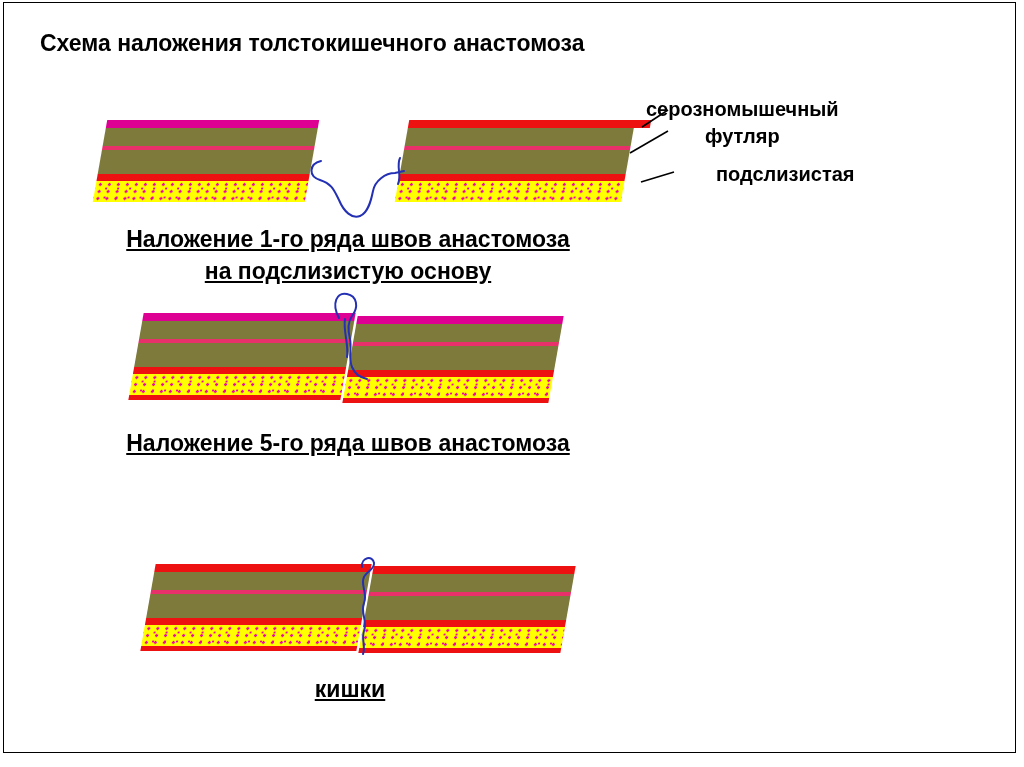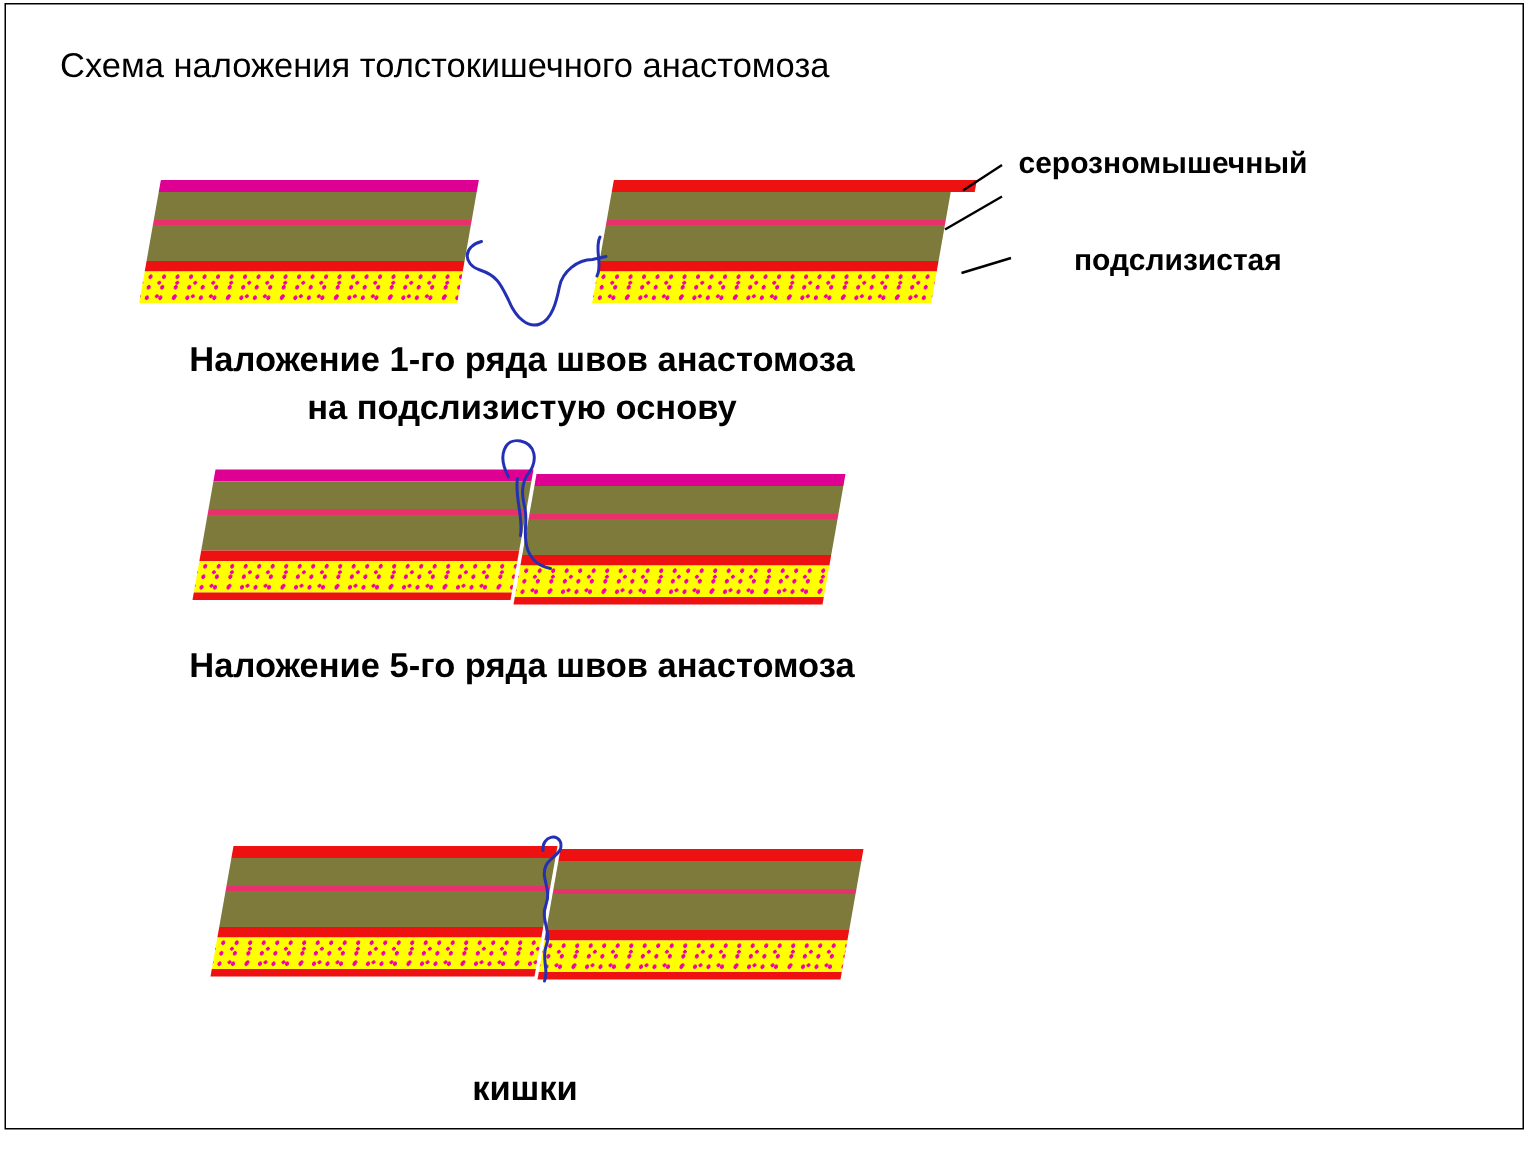--- a/index.html
+++ b/index.html
@@ -10,41 +10,41 @@
     --submucosa-yellow:#ffff00;
     --speckle-magenta:#ee00aa;
     --suture-blue:#2430b4;
     --text-black:#000000;
   }
   *{margin:0;padding:0;box-sizing:border-box;}
   html,body{background:#fff;}
   body{font-family:"Liberation Sans", sans-serif;color:var(--text-black);}
   .slide{position:relative;width:1024px;height:767px;background:#ffffff;overflow:hidden;}
   .frame{position:absolute;left:3px;top:2px;width:1013px;height:751px;border:1px solid #000;}
-  .title{position:absolute;left:40px;top:30px;font-size:23px;font-weight:normal;white-space:nowrap;}
+  .title{position:absolute;left:40px;top:30px;font-size:23px;font-weight:bold;white-space:nowrap;}
 
   .segment{position:absolute;transform:skewX(-10deg);}
   .layer{width:100%;}
   .serosa{height:8px;background:var(--serosa-magenta);}
   .top-red .serosa{background:var(--line-red);}
   .serosa-overhang .serosa{width:calc(100% + 16px);}
   .muscle{height:46px;background:linear-gradient(to bottom,
       var(--muscle-olive) 0%, var(--muscle-olive) 40%,
       var(--stripe-crimson) 40%, var(--stripe-crimson) 48%,
       var(--muscle-olive) 48%, var(--muscle-olive) 100%);}
   .redline{height:7px;background:var(--line-red);}
   .submucosa{height:21px;background-color:var(--submucosa-yellow);
     background-image:
       radial-gradient(circle, var(--speckle-magenta) 1.3px, transparent 1.5px),
       radial-gradient(circle, var(--speckle-magenta) 1.1px, transparent 1.3px);
     background-size:9px 7px, 12px 9px;
     background-position:0 0, 5px 3px;}
   .redbottom{height:5px;background:var(--line-red);}
 
-  .caption{position:absolute;font-weight:bold;font-size:23px;text-align:center;white-space:nowrap;}
+  .caption{position:absolute;font-weight:bold;font-size:23px;text-align:center;white-space:nowrap;text-decoration:underline;}
   .annot{position:absolute;font-weight:bold;font-size:20px;line-height:27px;white-space:nowrap;}
 
   .overlay{position:absolute;left:0;top:0;pointer-events:none;}
   .suture{fill:none;stroke:var(--suture-blue);stroke-width:2;stroke-linecap:round;}
   .pointer{stroke:#000;stroke-width:1.6;}
 </style>
 </head>
 <body>
 
 <div class="slide">
@@ -58,22 +58,23 @@
     <div class="layer redline"></div>
     <div class="layer submucosa"></div>
   </div>
   <div class="segment top-red serosa-overhang" style="left:402px;top:120px;width:226px;">
     <div class="layer serosa"></div>
     <div class="layer muscle"></div>
     <div class="layer redline"></div>
     <div class="layer submucosa"></div>
   </div>
 
-  <div class="annot" style="left:679px;top:96px;text-align:center;">
+  <div class="annot" style="left:646px;top:96px;text-align:center;">
     <div>серозномышечный</div>
+    <div>футляр</div>
   </div>
   <div class="annot" style="left:676px;top:161px;margin-left:40px;">
     <div>подслизистая</div>
   </div>
 
   <div class="caption" style="left:88px;top:226px;width:520px;">Наложение 1-го ряда швов анастомоза</div>
   <div class="caption" style="left:88px;top:258px;width:520px;">на подслизистую основу</div>
 
   <div class="segment" style="left:136px;top:313px;width:212px;">
     <div class="layer serosa"></div>
@@ -100,21 +101,21 @@
     <div class="layer redbottom"></div>
   </div>
   <div class="segment top-red" style="left:366px;top:566px;width:202px;">
     <div class="layer serosa"></div>
     <div class="layer muscle"></div>
     <div class="layer redline"></div>
     <div class="layer submucosa"></div>
     <div class="layer redbottom"></div>
   </div>
 
-  <div class="caption" style="left:100px;top:712px;width:500px;">кишки</div>
+  <div class="caption" style="left:100px;top:676px;width:500px;">кишки</div>
 
   <svg class="overlay" width="1024" height="767" viewBox="0 0 1024 767">
     <path class="suture" d="M321 161 C309 164 308 176 320 180 C332 184 334 190 339 200 C344 212 352 219 360 216 C368 213 371 201 373 191 C375 181 385 173 395 173 L404 171"></path>
     <path class="suture" d="M400 158 C396 166 402 176 398 184"></path>
     <path class="suture" d="M339 318 C331 303 337 292 347 294 C357 296 359 307 352 316 C347 323 348 331 350 339 C352 349 348 357 352 367 C355 374 359 377 367 379"></path>
     <path class="suture" d="M345 319 C343 331 349 345 347 357"></path>
     <path class="suture" d="M362 567 C361 557 373 555 374 563 C375 569 366 572 364 577 C360 585 368 593 364 603 C360 613 368 621 364 631 C361 639 366 647 363 654"></path>
     <line class="pointer" x1="642" y1="127" x2="668" y2="110"></line>
     <line class="pointer" x1="630" y1="153" x2="668" y2="131"></line>
     <line class="pointer" x1="641" y1="182" x2="674" y2="172"></line>

